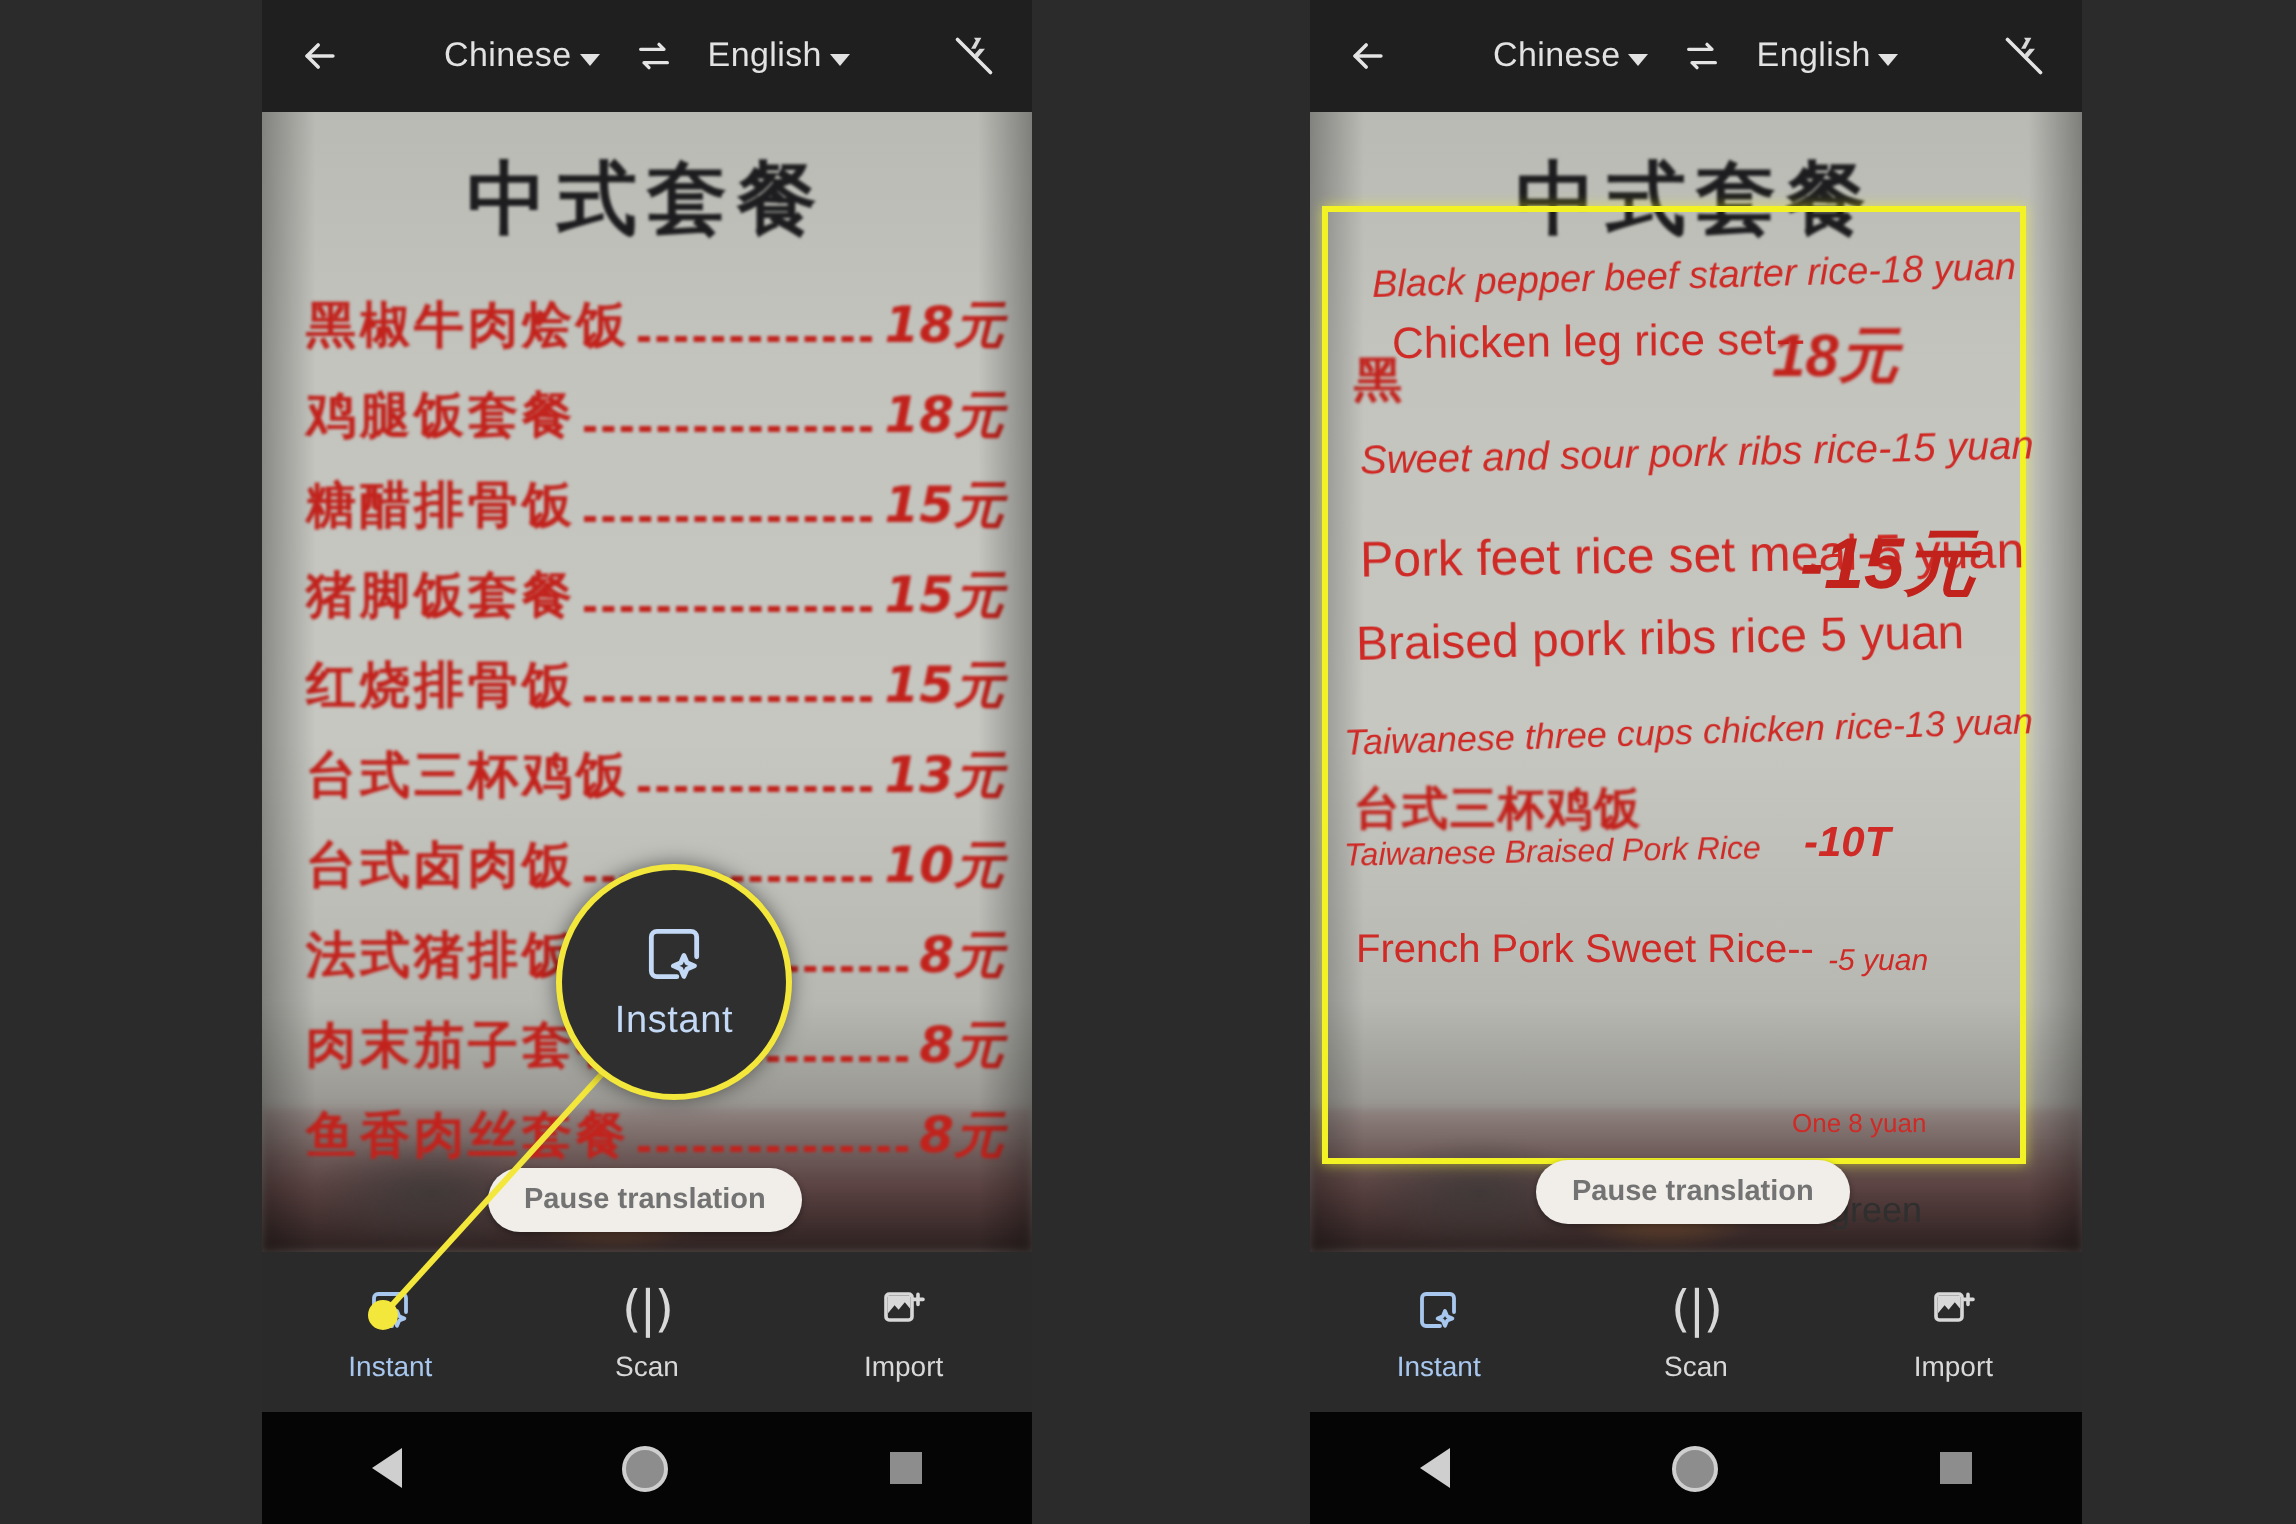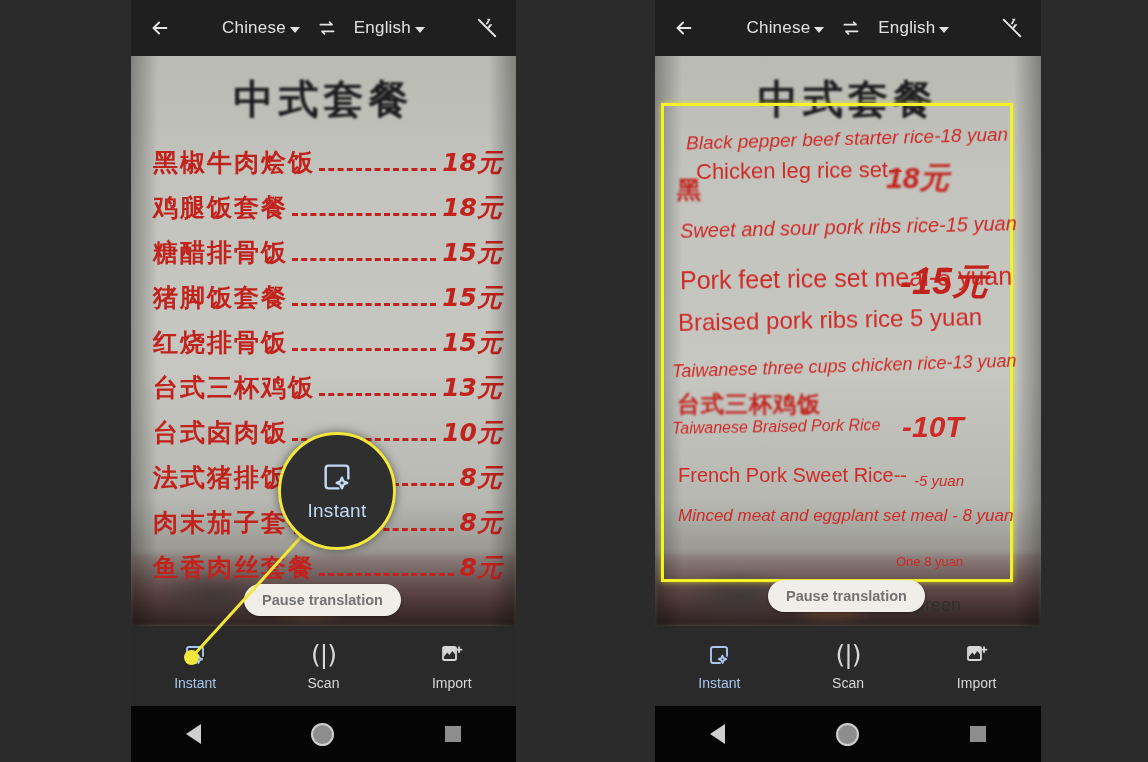--- a/index.html
+++ b/index.html
@@ -492,24 +492,23 @@
         <div class="tr-list">
           <div class="tr-line" style="left:22px;  top:22px;  font-size:19px; font-style:italic; transform:rotate(-1.6deg);">Black pepper beef starter rice-18 yuan</div>
           <div class="tr-line" style="left:32px;  top:52px;  font-size:22px; transform:rotate(-0.6deg);">Chicken leg rice set--</div>
           <div class="tr-line" style="left:222px; top:52px;  font-size:30px; font-weight:bold; font-style:italic; color:#c2221c; filter:blur(0.9px);">18元</div>
           <div class="tr-line" style="left:16px;  top:110px; font-size:20px; font-style:italic; transform:rotate(-1.3deg);">Sweet and sour pork ribs rice-15 yuan</div>
           <div class="tr-line" style="left:16px;  top:158px; font-size:25px; transform:rotate(-0.8deg);">Pork feet rice set meal-5 yuan</div>
           <div class="tr-line" style="left:236px; top:152px; font-size:36px; font-weight:bold; font-style:italic; color:#c2221c;">-15元</div>
           <div class="tr-line" style="left:14px;  top:200px; font-size:24px; transform:rotate(-1.1deg);">Braised pork ribs rice 5 yuan</div>
           <div class="tr-line" style="left:8px;   top:250px; font-size:18px; font-style:italic; transform:rotate(-1.8deg);">Taiwanese three cups chicken rice-13 yuan</div>
           <div class="tr-line" style="left:8px;   top:312px; font-size:16px; font-style:italic; transform:rotate(-1deg);">Taiwanese Braised Pork Rice</div>
-          <div class="tr-line" style="left:238px; top:304px; font-size:30px; font-weight:bold; font-style:italic;">-10T</div>
+          <div class="tr-line" style="left:238px; top:304px; font-size:21px; font-weight:bold; font-style:italic;">-10T</div>
           <div class="tr-line" style="left:14px;  top:358px; font-size:20px;">French Pork Sweet Rice--</div>
           <div class="tr-line" style="left:250px; top:366px; font-size:15px; font-style:italic;">-5 yuan</div>
-          <div class="tr-line" style="left:14px;  top:400px; font-size:17px; font-style:italic;">Minced meat and eggplant set meal - 8 yuan</div>
           <div class="tr-line" style="left:232px; top:448px; font-size:13px; ">One 8 yuan</div>
         </div>
       </div>
 
       <div class="tr-line" style="left:260px; top:539px; font-size:18px; color:#2f2f2f;">green</div>
 
       <div class="vf-vignette"></div>
     </div>
 
     <div class="pause-pill" style="left:113px; top:580px;">Pause translation</div>

